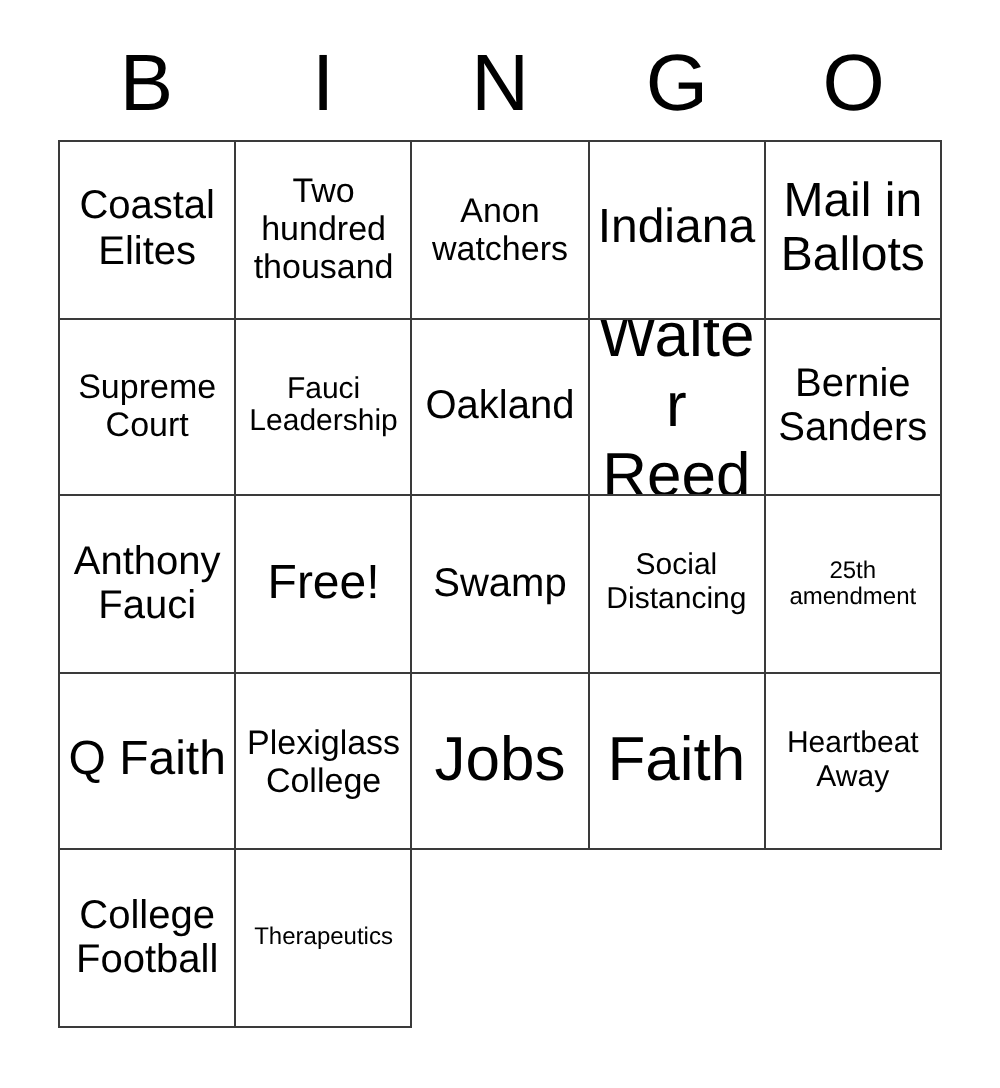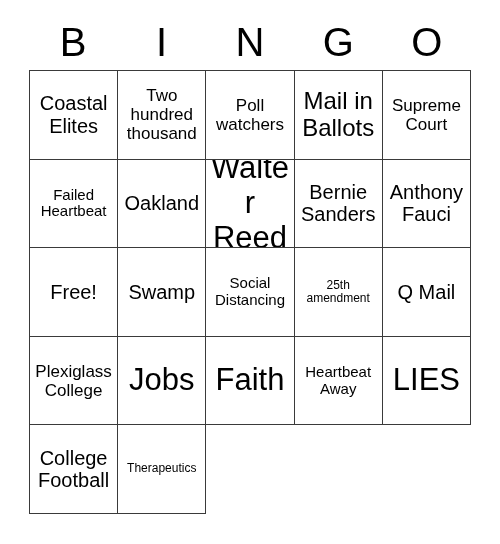--- a/index.html
+++ b/index.html
@@ -76,21 +76,21 @@
   .cell .txt {
     display: block;
     width: 100%;
     line-height: 1.12;
     color: #000;
     word-wrap: break-word;
   }
 
   
   .fs-xxl .txt { font-size: 31px; }
-  .fs-xl  .txt { font-size: 20px; }
+  .fs-xl  .txt { font-size: 24px; }
   .fs-l   .txt { font-size: 24px; }
   .fs-m   .txt { font-size: 20px; }
   .fs-s   .txt { font-size: 17px; }
   .fs-xs  .txt { font-size: 15px; }
   .fs-xxs .txt { font-size: 12px; }
 </style>
 </head>
 <body>
 
 <div id="card">
@@ -104,31 +104,34 @@
   </div>
 
   <div id="grid">
     <div class="cell fs-m">
         <span class="txt">Coastal Elites</span>
       </div>
     <div class="cell fs-s">
         <span class="txt">Two hundred thousand</span>
       </div>
     <div class="cell fs-s">
-        <span class="txt">Poll watchers</span>
+        <span class="txt">Anon watchers</span>
+      </div>
+    <div class="cell fs-l">
+        <span class="txt">Indiana</span>
       </div>
 
     <div class="cell fs-l">
         <span class="txt">Mail in Ballots</span>
       </div>
     <div class="cell fs-s">
         <span class="txt">Supreme Court</span>
       </div>
     <div class="cell fs-xs">
-        <span class="txt">Failed Heartbeat</span>
+        <span class="txt">Fauci Leadership</span>
       </div>
     <div class="cell fs-m">
         <span class="txt">Oakland</span>
       </div>
     <div class="cell fs-xxl">
         <span class="txt">Walter Reed</span>
       </div>
 
     <div class="cell fs-m">
         <span class="txt">Bernie Sanders</span>
@@ -143,38 +146,35 @@
         <span class="txt">Swamp</span>
       </div>
     <div class="cell fs-xs">
         <span class="txt">Social Distancing</span>
       </div>
 
     <div class="cell fs-xxs">
         <span class="txt">25th amendment</span>
       </div>
     <div class="cell fs-xl">
-        <span class="txt">Q Mail</span>
+        <span class="txt">Q Faith</span>
       </div>
     <div class="cell fs-s">
         <span class="txt">Plexiglass College</span>
       </div>
     <div class="cell fs-xxl">
         <span class="txt">Jobs</span>
       </div>
 
     <div class="cell fs-xxl">
         <span class="txt">Faith</span>
       </div>
     <div class="cell fs-xs">
         <span class="txt">Heartbeat Away</span>
       </div>
-    <div class="cell fs-xxl">
-        <span class="txt">LIES</span>
-      </div>
     <div class="cell fs-m">
         <span class="txt">College Football</span>
       </div>
     <div class="cell fs-xxs">
         <span class="txt">Therapeutics</span>
       </div>
   </div>
 
 </div>
 

